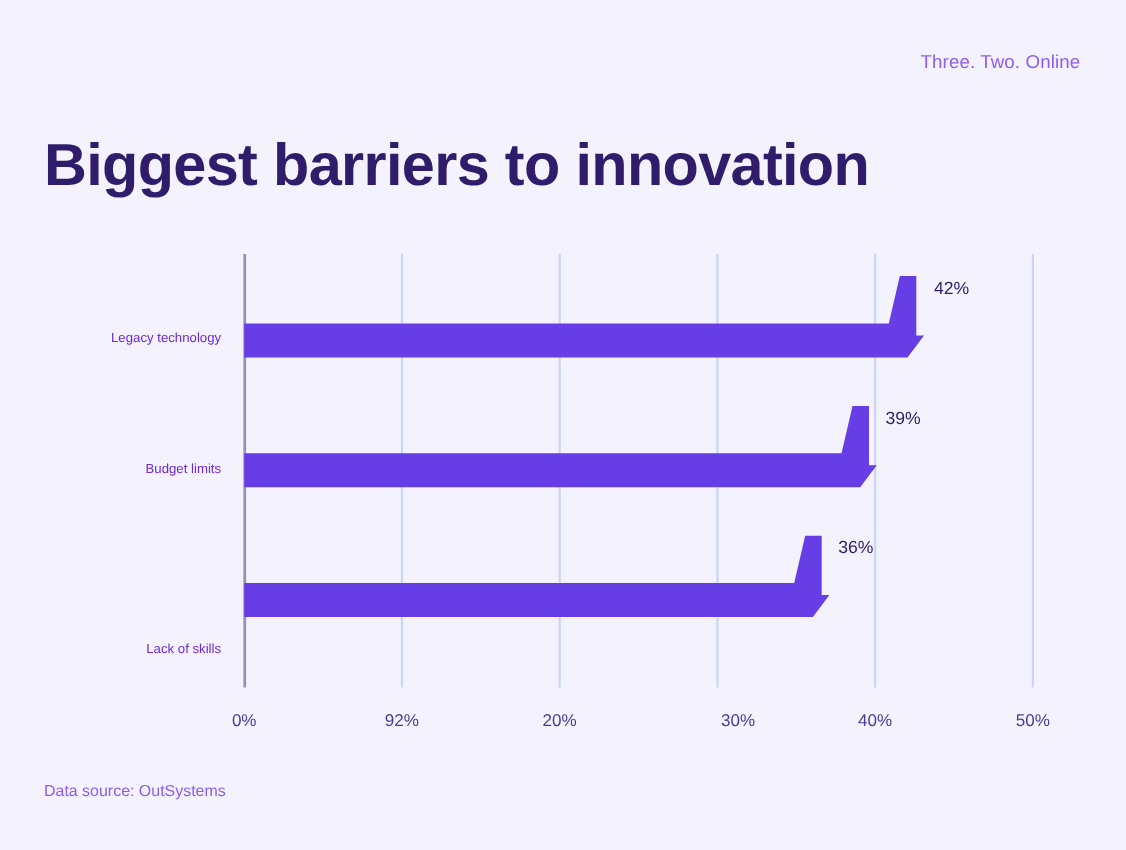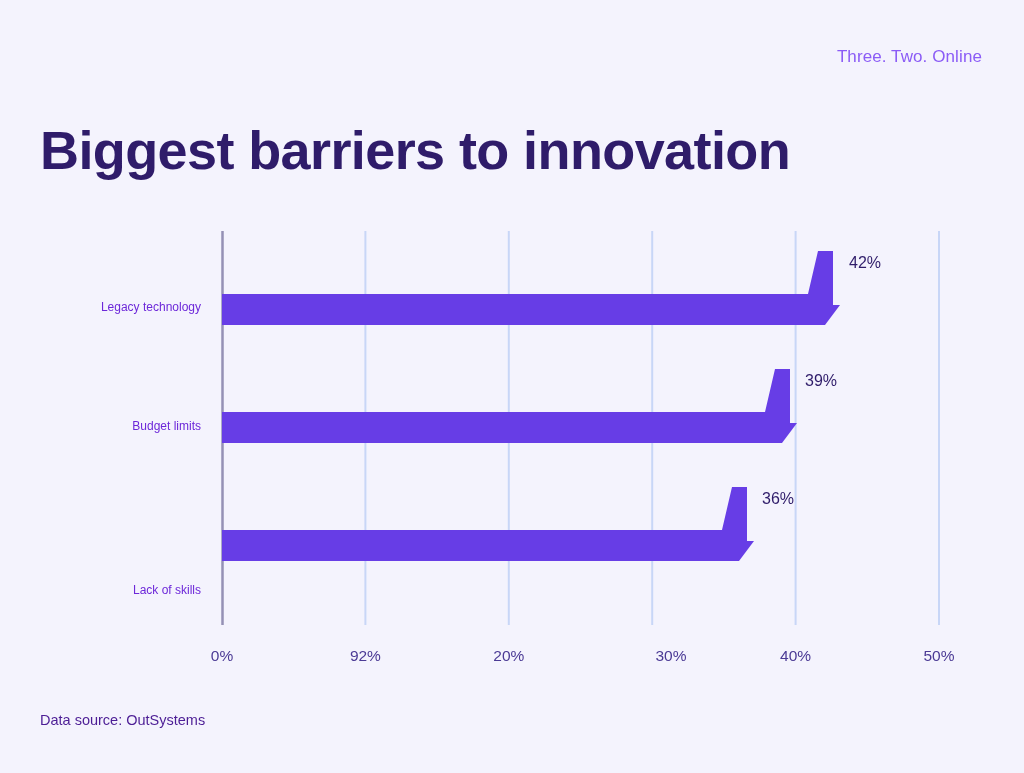--- a/index.html
+++ b/index.html
@@ -101,21 +101,21 @@
     font-weight: normal;
     white-space: nowrap;
   }
 
   
   .source {
     position: absolute;
     left: 40px;
     top: 712px;
     font-size: 14.5px;
-    color: #4c1d95;
+    color: #8b5cf6;
     white-space: nowrap;
   }
 </style>
 </head>
 <body>
 
 <div class="header">
   <div class="tagline">Three. Two. Online</div>
 </div>
 

